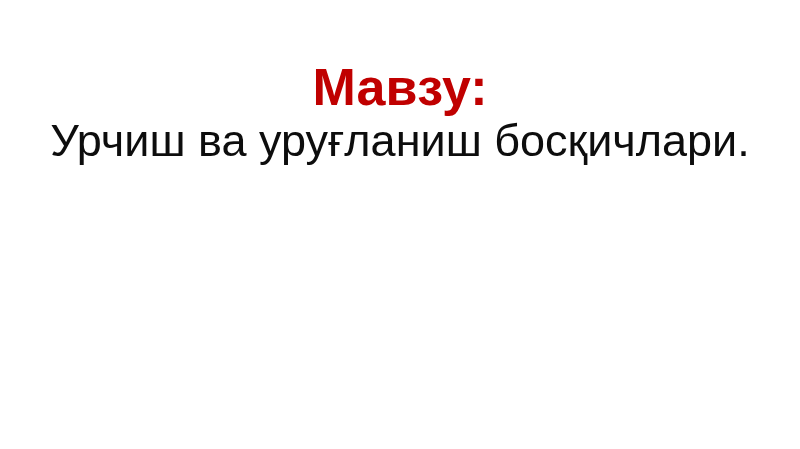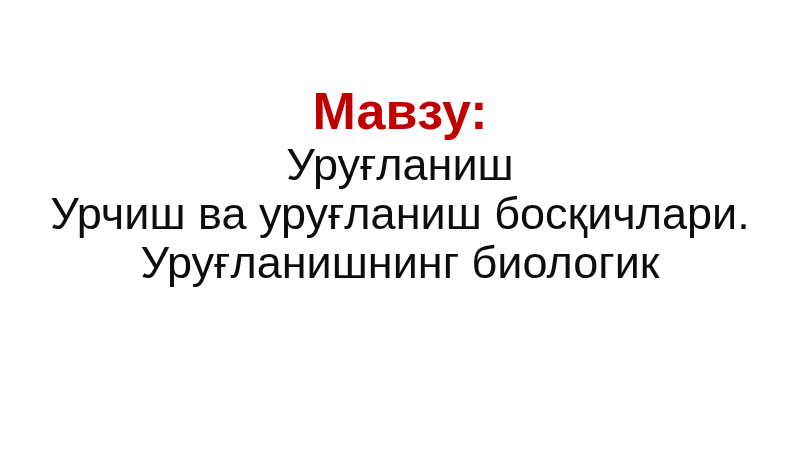--- a/index.html
+++ b/index.html
@@ -24,21 +24,20 @@
 
   .title-block {
     position: absolute;
     left: 0;
     top: 0;
     width: 800px;
     
     padding-top: 58px;
     text-align: center;
     box-sizing: border-box;
-    margin-top: 24px;
   }
 
   .line {
     display: block;
     width: 100%;
     text-align: center;
     white-space: nowrap;
   }
 
   .line-heading {
@@ -59,22 +58,20 @@
 </style>
 </head>
 <body>
 
 <div class="slide">
 
   <div class="title-block">
 
     <span class="line line-heading">Мавзу:</span>
 
-    <span class="line line-body">Уруғланиш</span>
 
     <span class="line line-body">Урчиш ва уруғланиш босқичлари.</span>
 
-    <span class="line line-body">Уруғланишнинг биологик</span>
 
 
   </div>
 
 </div>
 
 </body></html>

